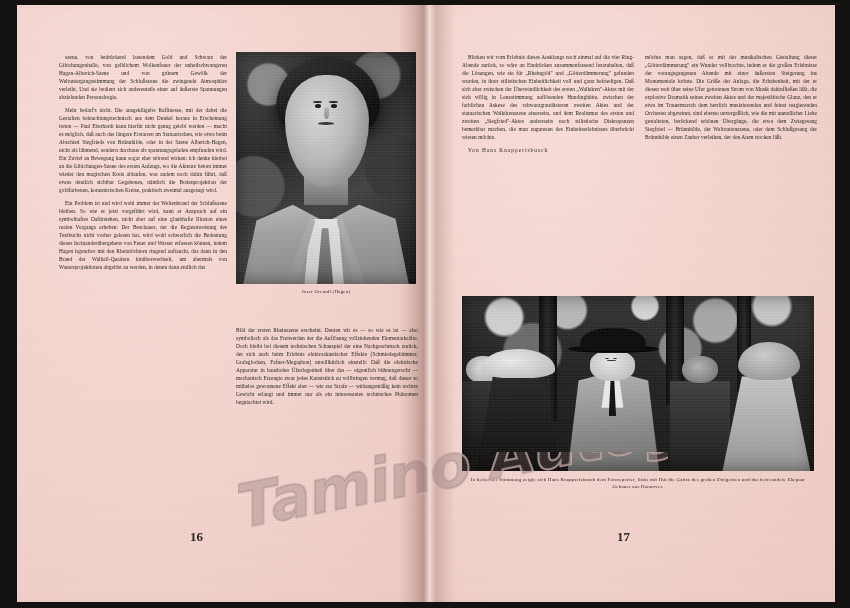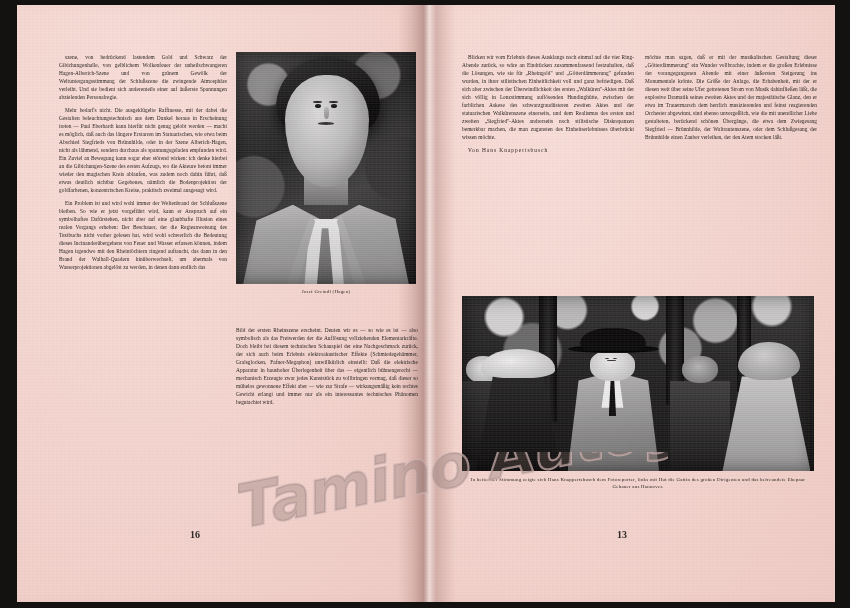--- a/index.html
+++ b/index.html
@@ -60,21 +60,21 @@
          filter:grayscale(100%) contrast(108%);}
   #photo-greindl{left:236px;top:52px;width:180px;height:232px;}
   #photo-knapp{left:462px;top:296px;width:352px;height:175px;}
 
   .pcap{position:absolute;text-align:center;font-size:4.9px;
         line-height:7.2px;color:#2a2624;letter-spacing:.25px;}
   #cap-greindl{left:236px;top:288px;width:180px;}
   #cap-knapp{left:462px;top:476px;width:352px;line-height:7.4px;}
 
   
-  .folio{position:absolute;font-size:10px;color:#2b2624;font-weight:700;text-align:center;}
+  .folio{position:absolute;font-size:13px;color:#2b2624;font-weight:700;text-align:center;}
   #folio-left{left:190px;top:529px;}
   #folio-right{left:617px;top:529px;}
 
   
   #watermark{position:absolute;left:238px;top:452px;width:430px;height:120px;
      pointer-events:none;}
   #watermark svg{display:block;}
   .wm-text{font-family:"DejaVu Sans","Liberation Sans",sans-serif;
      font-size:60px;font-weight:700;font-style:italic;
      fill:rgba(118,98,96,.30);
@@ -273,21 +273,21 @@
     <div class="womanR">
       <div class="body"></div>
       <div class="hair"></div>
     </div>
     <div class="halftone"></div>
     <div class="photovig"></div>
   </div>
   <div class="pcap" id="cap-knapp">In heiterster Stimmung zeigte sich Hans Knappertsbusch dem Fotoreporter, links mit Hut die Gattin des großen Dirigenten und das befreundete Ehepaar Gebauer aus Hannover.</div>
 
   <div class="folio" id="folio-left">16</div>
-  <div class="folio" id="folio-right">13</div>
+  <div class="folio" id="folio-right">17</div>
 
   <div id="watermark">
     <svg width="430" height="120" viewBox="0 0 430 120">
       <text class="wm-text" x="4" y="76" transform="rotate(-11 4 76)">Tamino Autographs</text>
     </svg>
   </div>
 
   <div class="grain"></div>
   <div class="bed-l"></div>
   <div class="bed-r"></div>

